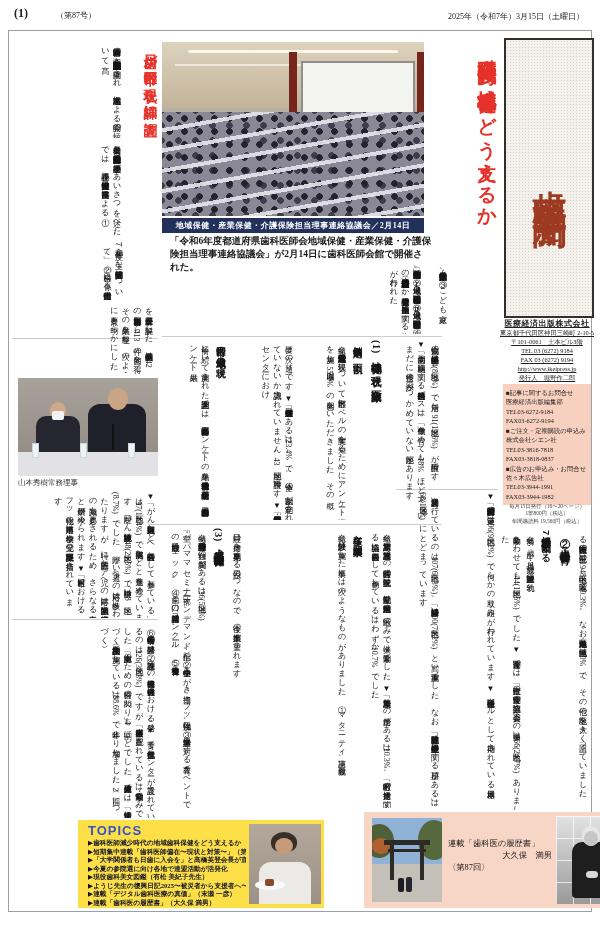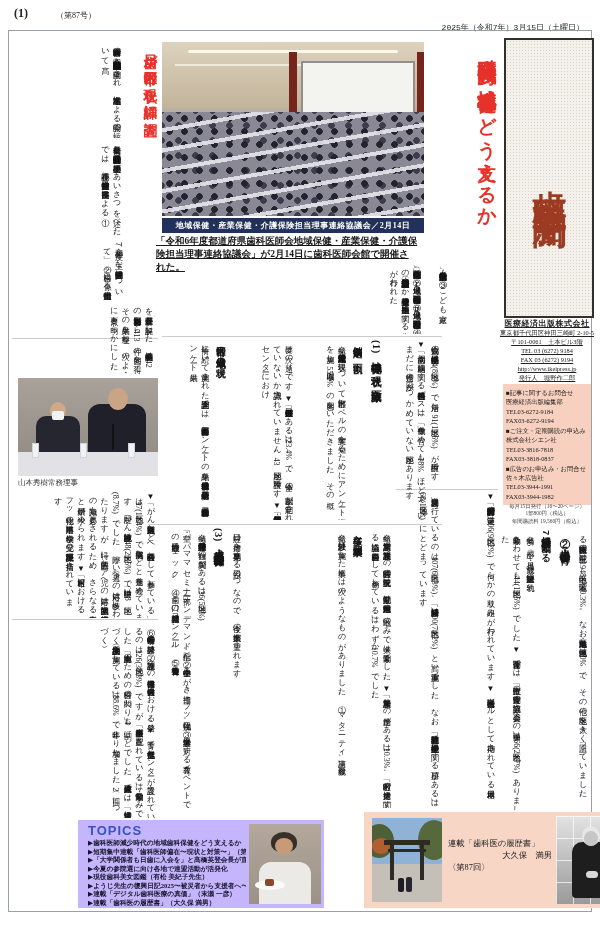--- a/index.html
+++ b/index.html
@@ -2,21 +2,21 @@
 <html><head>
 <meta charset="utf-8">
 <style>
   html,body{margin:0;padding:0;width:600px;height:926px;background:#fff;overflow:hidden;
     font-family:"Liberation Serif","DejaVu Serif",serif;color:#181818;}
   
   .hdr{position:absolute;left:0;top:6px;width:600px;height:22px;font-size:8px;color:#222;}
   .hdr .pageno{position:absolute;left:14px;top:0;font-size:12px;font-weight:bold;}
   .hdr .issue{position:absolute;left:56px;top:4px;}
   .hdr .ptitle{position:absolute;left:0;right:0;top:3px;text-align:center;letter-spacing:7px;font-size:10px;}
-  .hdr .pdate{position:absolute;right:16px;top:16px;font-family:Liberation Mono, monospace;}
+  .hdr .pdate{position:absolute;right:16px;top:5px;}
   .page-border{position:absolute;left:8px;top:30px;width:582px;height:880px;border:1px solid #9aa0a8;}
   
   .mast-box{position:absolute;left:504px;top:38px;width:86px;height:276px;border:2px solid #33302c;
     background-color:#f4f1ec;background-image:radial-gradient(#d8d1c7 .6px,transparent .7px);background-size:3px 3px;
     display:flex;align-items:center;justify-content:center;}
   .mast-title{writing-mode:vertical-rl;font-size:34px;font-weight:bold;color:#9c3a22;letter-spacing:5px;line-height:1;}
   .pubinfo{position:absolute;left:500px;top:318px;width:94px;text-align:center;font-size:6.3px;line-height:1.42;color:#222;text-decoration:underline;}
   .pubinfo .pubname{font-size:8px;font-weight:bold;letter-spacing:.5px;}
   .pinkbox{position:absolute;left:503px;top:384px;width:82px;background:#f7d0bf;padding:4px 3px;
     font-size:6.3px;line-height:1.5;color:#222;text-align:left;}
@@ -41,34 +41,34 @@
   .p1-curtain{position:absolute;left:48.5%;top:6%;width:8px;height:40%;background:#76251d;}
   .p1-curtain2{position:absolute;right:0;top:6%;width:7px;height:40%;background:#76251d;}
   .p1-crowd{position:absolute;left:0;top:40%;width:100%;height:60%;background-color:#8a8894;
     background-image:
       repeating-linear-gradient(170deg,rgba(230,230,236,0) 0 16px,rgba(230,230,236,.9) 16px 20px),
       radial-gradient(circle,#23232e 3px,rgba(0,0,0,0) 3.6px),
       radial-gradient(circle,#3c3c4c 3px,rgba(0,0,0,0) 3.6px);
     background-size:100% 100%,15px 13px,17px 15px;background-position:0 0,0 0,8px 6px;}
   .cap-bar{position:absolute;left:162px;top:218px;width:262px;height:15px;background:#22315c;color:#fff;
     font-size:8px;font-weight:bold;text-align:center;line-height:15px;letter-spacing:.5px;}
-  .lead{position:absolute;left:156px;top:235px;width:262px;height:27px;font-size:9.5px;font-weight:bold;line-height:1.35;text-decoration:underline;}
+  .lead{position:absolute;left:170px;top:235px;width:262px;height:27px;font-size:9.5px;font-weight:bold;line-height:1.35;}
   
   .photo2{position:absolute;left:18px;top:378px;width:140px;height:98px;overflow:hidden;background:linear-gradient(#a8a29a,#8e8880);}
   .p2-table{position:absolute;left:0;bottom:0;width:100%;height:24px;background:#e2e2e6;}
   .p2-man1{position:absolute;right:12px;bottom:20px;width:58px;height:52px;background:#20202a;border-radius:12px 12px 0 0;}
   .p2-head1{position:absolute;right:30px;bottom:66px;width:20px;height:22px;background:#c9a585;border-radius:50%;}
   .p2-man2{position:absolute;left:18px;bottom:20px;width:44px;height:40px;background:#262630;border-radius:10px 10px 0 0;}
   .p2-head2{position:absolute;left:32px;bottom:56px;width:16px;height:18px;background:#cfa988;border-radius:50%;}
   .p2-mask{position:absolute;left:34px;bottom:56px;width:12px;height:9px;background:#f2f2f2;border-radius:2px;}
   .p2-bottle{position:absolute;bottom:18px;width:5px;height:13px;background:#eef3f5;border:1px solid #cfd5d8;}
   .p2-mic{position:absolute;right:44px;bottom:26px;width:2px;height:26px;background:#111;}
   .photo2-cap{position:absolute;left:18px;top:478px;width:140px;font-size:7.5px;color:#333;}
   
-  .topics{position:absolute;left:78px;top:820px;width:246px;height:88px;background:#c4b5fd;}
+  .topics{position:absolute;left:78px;top:820px;width:246px;height:88px;background:#fde047;}
   .topics-title{position:absolute;left:10px;top:3px;font-size:13px;font-weight:bold;color:#3752c8;
     font-family:"Liberation Sans","DejaVu Sans",sans-serif;letter-spacing:1px;}
   .topics-items{position:absolute;left:10px;top:19px;width:158px;}
   .topic-item{font-size:6.7px;font-weight:bold;line-height:1.28;color:#14142a;white-space:nowrap;overflow:hidden;}
   .cake{position:absolute;right:3px;top:4px;width:72px;height:80px;overflow:hidden;background:linear-gradient(#b3a89b,#9c9186);}
   .ck-body{position:absolute;left:10px;bottom:0;width:52px;height:42px;background:#eceae6;border-radius:12px 12px 0 0;}
   .ck-hair{position:absolute;left:22px;top:8px;width:26px;height:20px;background:#37302a;border-radius:50% 50% 40% 40%;}
   .ck-face{position:absolute;left:26px;top:14px;width:18px;height:16px;background:#c89b78;border-radius:50%;}
   .ck-plate{position:absolute;left:6px;bottom:14px;width:30px;height:10px;background:#fafafa;border-radius:50%;}
   .ck-cake{position:absolute;left:16px;bottom:18px;width:9px;height:7px;background:#8a4a2a;border-radius:2px;}

